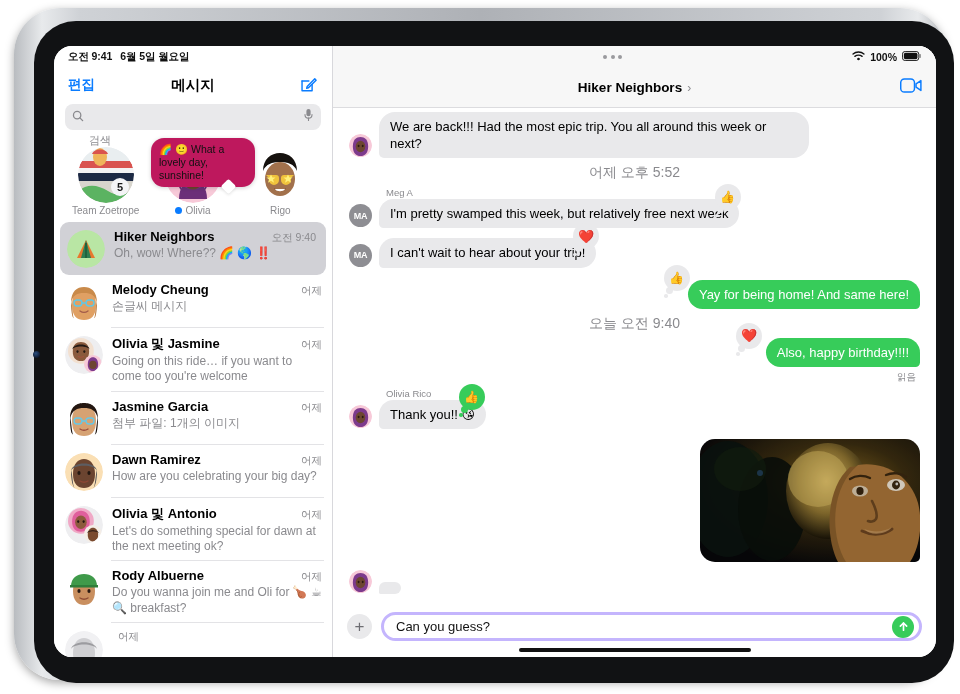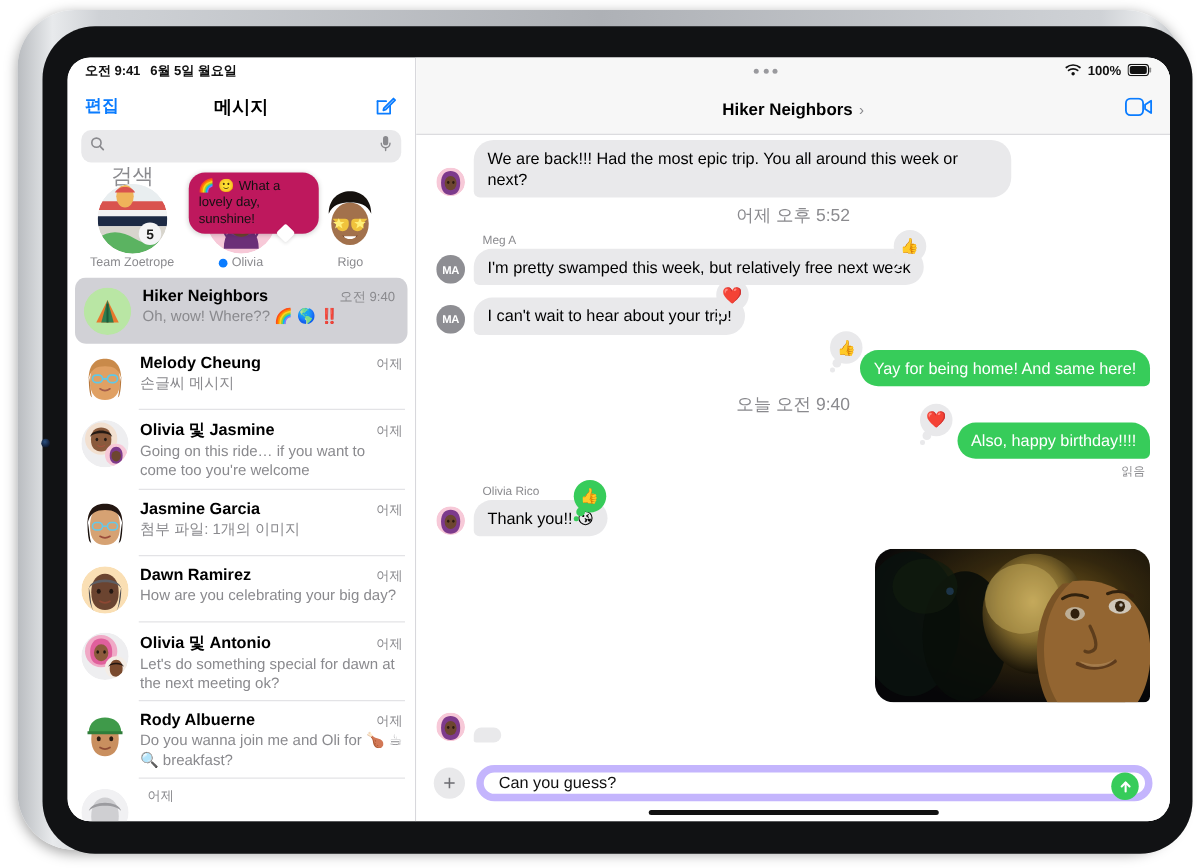--- a/index.html
+++ b/index.html
@@ -73,21 +73,21 @@
   .nav-compose {
     margin-left: auto; width: 19px; height: 19px; cursor: pointer;
     display: flex; align-items: center; justify-content: center;
   }
   .search-wrap { padding: 2px 11px 6px 11px; }
   .search-field {
     height: 26px; background: #e9e9eb; border-radius: 8px;
     display: flex; align-items: center; padding: 0 7px; gap: 5px;
   }
   .search-field .mag { flex: 0 0 auto; }
-  .search-text { flex: 1; font-size: 17px; color: #8a8a8e; margin-top: 46px; }
+  .search-text { flex: 1; font-size: 11px; color: #8a8a8e; margin-top: 46px; }
   .mic { flex: 0 0 auto; }
 
   
   #pinned {
     display: flex; justify-content: space-around; align-items: flex-end;
     padding: 2px 8px 6px 8px; position: relative; height: 86px;
   }
   .pin { width: 78px; text-align: center; cursor: pointer; position: relative; }
   .pin-av {
     width: 56px; height: 56px; border-radius: 50%;
@@ -227,22 +227,22 @@
   .composer {
     display: flex; align-items: center; gap: 9px;
     padding: 6px 14px 4px 14px;
   }
   .plus-btn {
     width: 25px; height: 25px; border-radius: 50%; background: #e9e9eb;
     display: flex; align-items: center; justify-content: center;
     color: #6d6d72; font-size: 17px; line-height: 1; cursor: pointer; flex: 0 0 25px;
   }
   .input-pill {
-    flex: 1; height: 29px; border: 6px solid #c4b5fd; border-radius: 15px;
-    display: flex; padding: 0 5px 0 12px; gap: 41px;
+    flex: 1; height: 29px; border: 3px solid #c4b5fd; border-radius: 15px;
+    display: flex; align-items: center; padding: 0 5px 0 12px; gap: 41px;
   }
   .input-val { flex: 1; font-size: 13px; color: #111; }
   .send-btn {
     width: 22px; height: 22px; border-radius: 50%; background: #37cc5a;
     display: flex; align-items: center; justify-content: center; cursor: pointer; flex:0 0 22px;
   }
   .home-indicator {
     width: 232px; height: 4px; background: #111; border-radius: 3px;
     margin: 3px auto 5px auto;
   }

